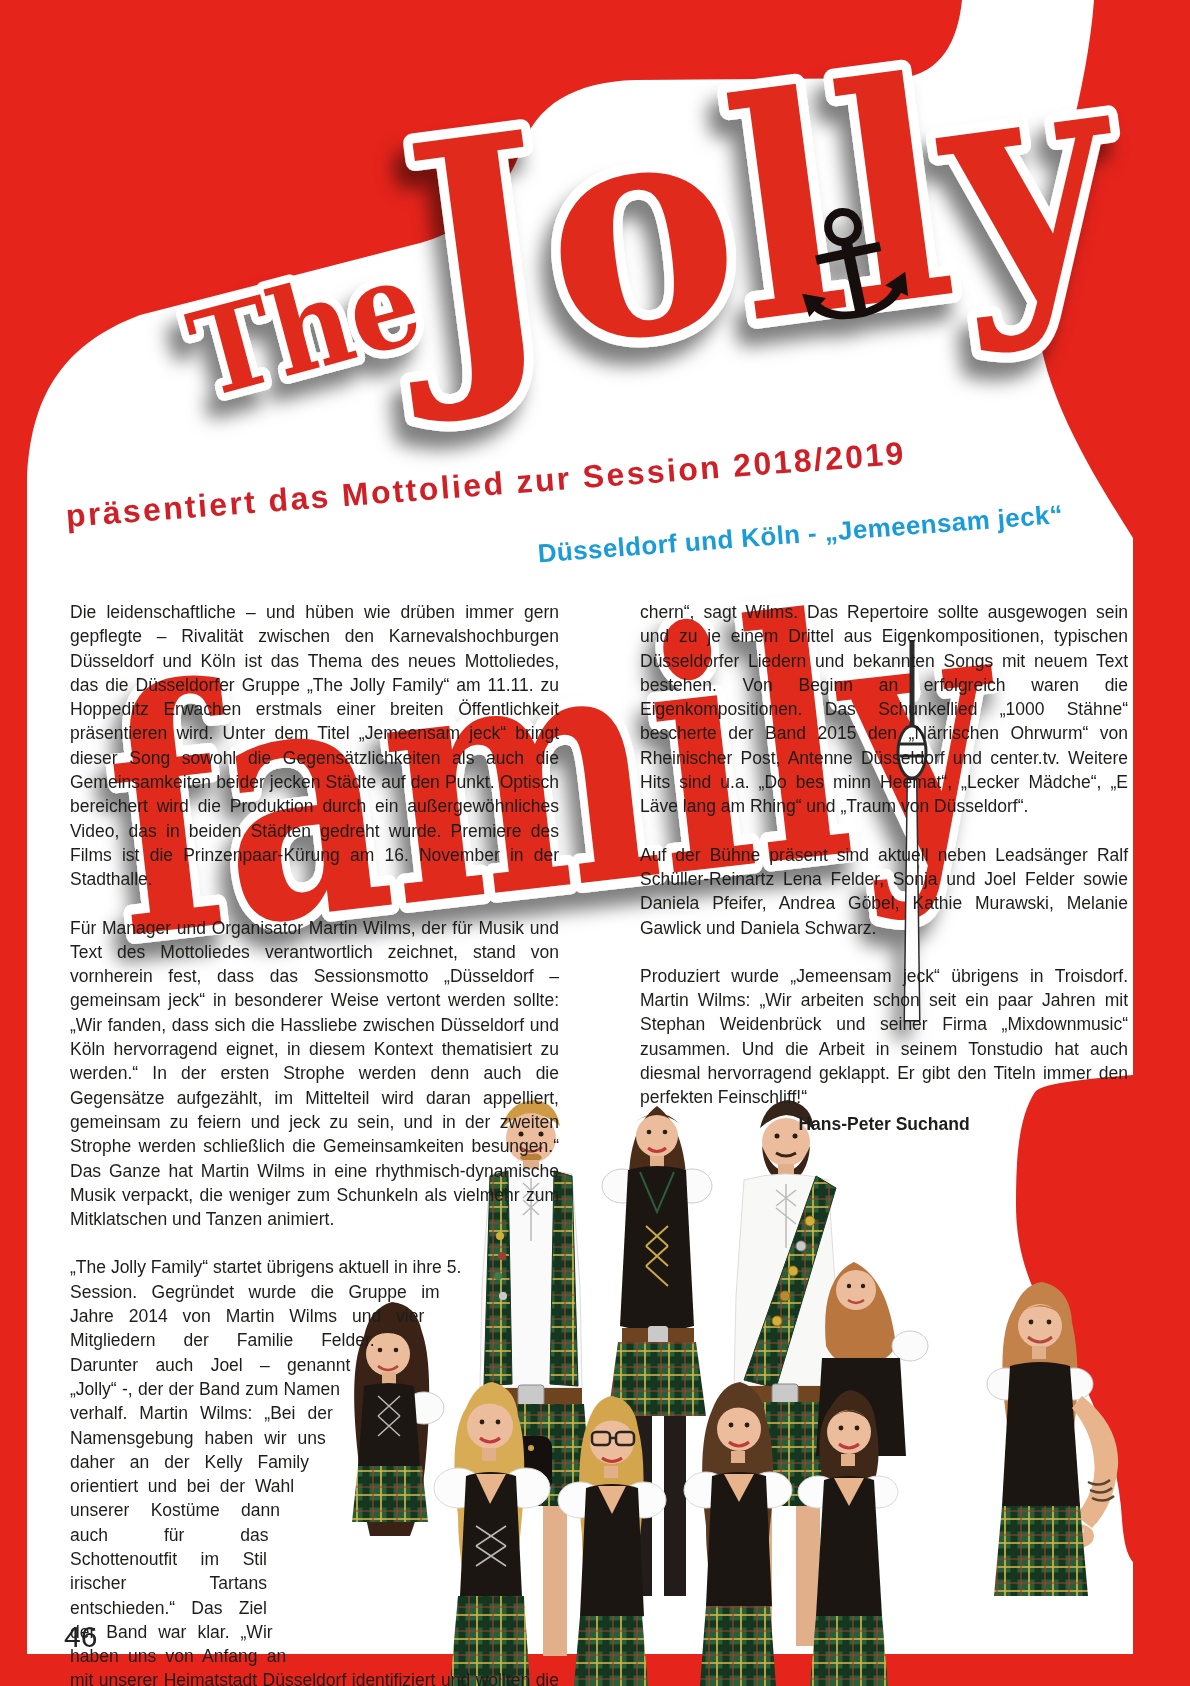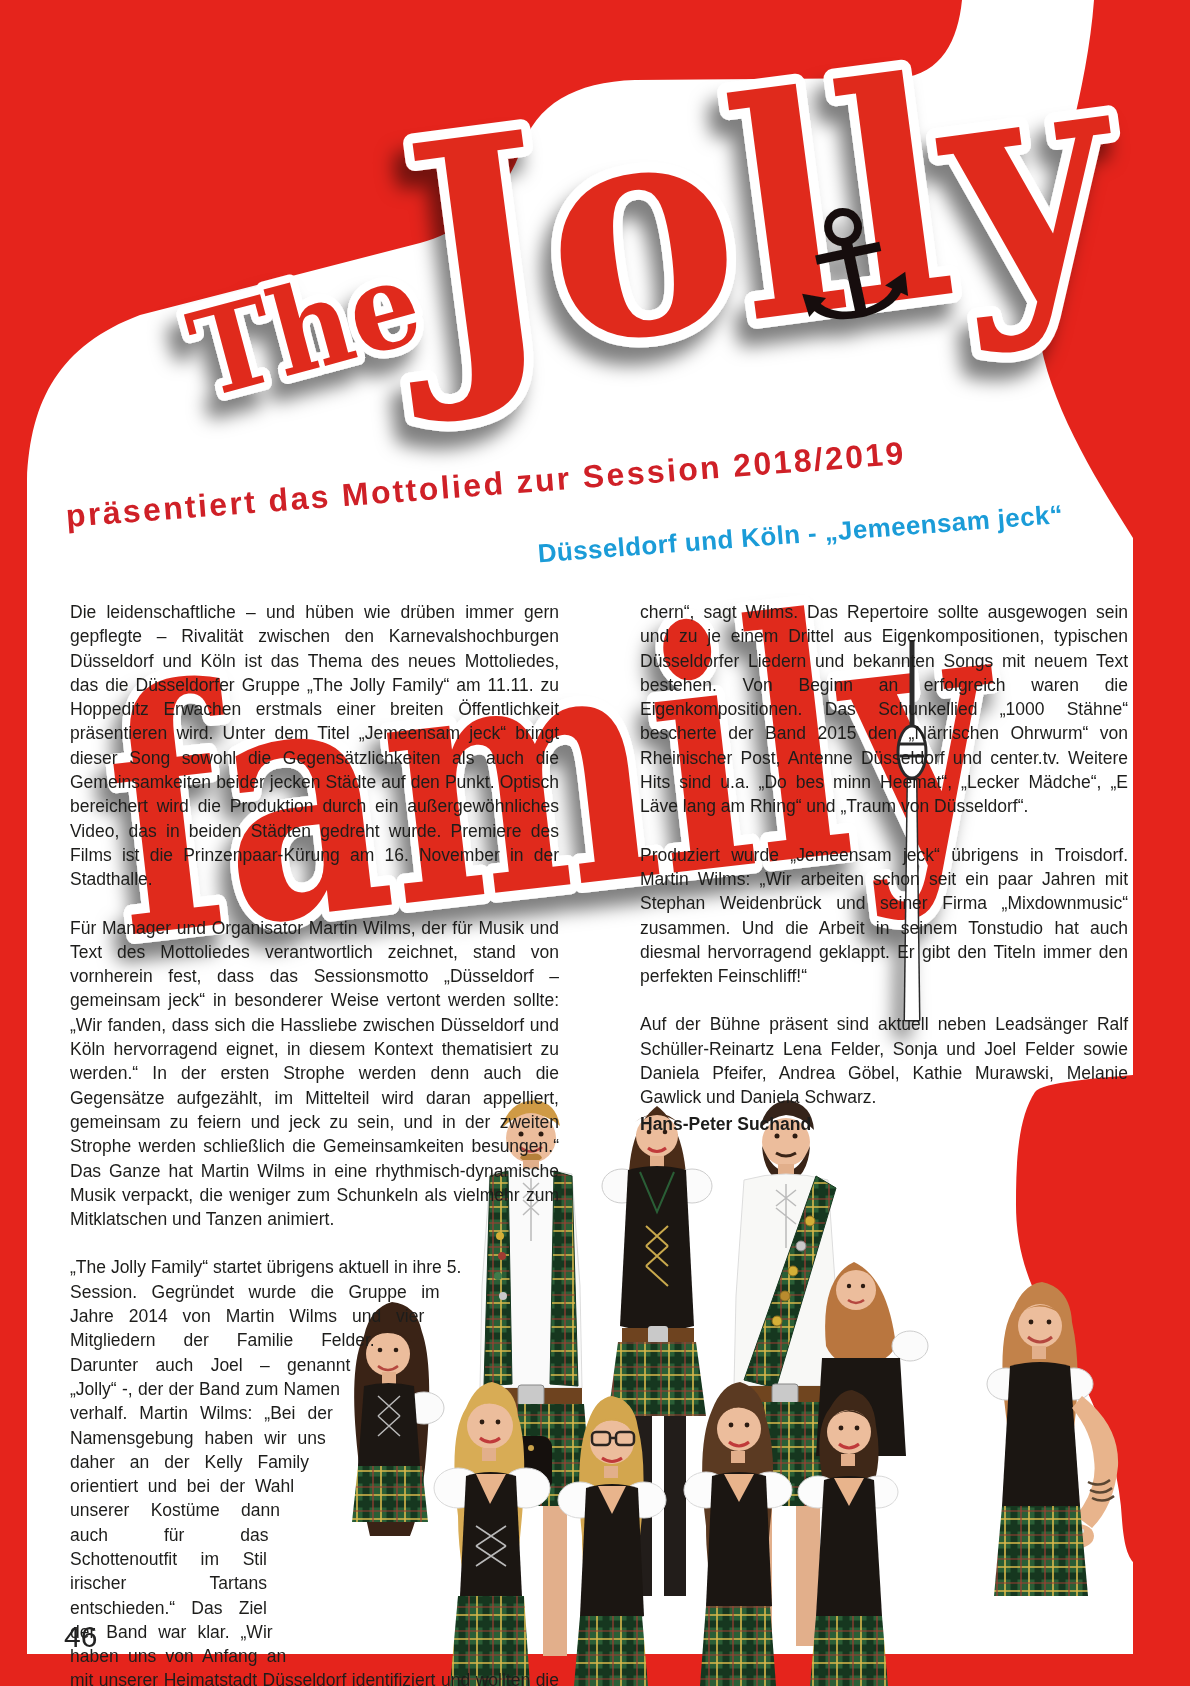--- a/index.html
+++ b/index.html
@@ -14,21 +14,21 @@
             font-size:32px;font-weight:bold;letter-spacing:2.4px;color:#cf2027;
             transform:rotate(-4.3deg);transform-origin:0 50%;white-space:nowrap;}
   .subheadline{position:absolute;left:483px;top:499px;width:580px;z-index:3;
             font-size:26px;font-weight:bold;letter-spacing:0.4px;color:#1b9cd8;
             text-align:right;transform:rotate(-4.3deg);transform-origin:100% 50%;white-space:nowrap;}
   .col{position:absolute;top:600px;z-index:4;font-size:17.5px;line-height:24.3px;
        text-align:justify;}
   .col p{margin:0 0 24px 0;}
   .col-left{left:70px;width:489px;}
   .col-right{left:640px;width:488px;}
-  .byline{font-weight:bold;text-align:left;margin-top:-22px;}
+  .byline{font-weight:bold;text-align:center;margin-top:-22px;}
   .photo-spacer{float:right;width:292px;height:392px;shape-margin:6px;
      shape-outside:polygon(292px 0,235px 0,199px 28px,175px 55px,160px 80px,105px 105px,
        84px 130px,72px 170px,62px 205px,40px 230px,28px 255px,12px 280px,3px 305px,
        0 330px,10px 360px,24px 385px,40px 392px,292px 392px);}
   .photo{position:absolute;left:330px;top:1036px;z-index:3;}
   .page-number{position:absolute;left:64px;top:1620px;z-index:4;font-size:30px;color:#222;}
 </style>
 </head>
 <body>
 
@@ -81,22 +81,22 @@
   <div class="subheadline">Düsseldorf und Köln - „Jemeensam jeck“</div>
 
   <div class="col col-left">
     <p>Die leidenschaftliche – und hüben wie drüben immer gern gepflegte – Rivalität zwischen den Karnevalshochburgen Düsseldorf und Köln ist das Thema des neues Mottoliedes, das die Düsseldorfer Gruppe „The Jolly Family“ am 11.11. zu Hoppeditz Erwachen erstmals einer breiten Öffentlichkeit präsentieren wird. Unter dem Titel „Jemeensam jeck“ bringt dieser Song sowohl die Gegensätzlichkeiten als auch die Gemeinsamkeiten beider jecken Städte auf den Punkt. Optisch bereichert wird die Produktion durch ein außergewöhnliches Video, das in beiden Städten gedreht wurde. Premiere des Films ist die Prinzenpaar-Kürung am 16. November in der Stadthalle.</p>
     <p>Für Manager und Organisator Martin Wilms, der für Musik und Text des Mottoliedes verantwortlich zeichnet, stand von vornherein fest, dass das Sessionsmotto „Düsseldorf – gemeinsam jeck“ in besonderer Weise vertont werden sollte: „Wir fanden, dass sich die Hassliebe zwischen Düsseldorf und Köln hervorragend eignet, in diesem Kontext thematisiert zu werden.“ In der ersten Strophe werden denn auch die Gegensätze aufgezählt, im Mittelteil wird daran appelliert, gemeinsam zu feiern und jeck zu sein, und in der zweiten Strophe werden schließlich die Gemeinsamkeiten besungen.“ Das Ganze hat Martin Wilms in eine rhythmisch-dynamische Musik verpackt, die weniger zum Schunkeln als vielmehr zum Mitklatschen und Tanzen animiert.</p>
     <p><span class="photo-spacer"></span><span>„The Jolly Family“ startet übrigens aktuell in ihre 5. Session. Gegründet wurde die Gruppe im Jahre 2014 von Martin Wilms und vier Mitgliedern der Familie Felder. Darunter auch Joel – genannt „Jolly“ -, der der Band zum Namen verhalf. Martin Wilms: „Bei der Namensgebung haben wir uns daher an der Kelly Family orientiert und bei der Wahl unserer Kostüme dann auch für das Schottenoutfit im Stil irischer Tartans entschieden.“ Das Ziel der Band war klar. „Wir haben uns von Anfang an mit unserer Heimatstadt Düsseldorf identifiziert und wollten die heimische Musikszene berei-</span></p>
   </div>
 
   <div class="col col-right">
     <p>chern“, sagt Wilms. Das Repertoire sollte ausgewogen sein und zu je einem Drittel aus Eigenkompositionen, typischen Düsseldorfer Liedern und bekannten Songs mit neuem Text bestehen. Von Beginn an erfolgreich waren die Eigenkompositionen. Das Schunkellied „1000 Stähne“ bescherte der Band 2015 den „Närrischen Ohrwurm“ von Rheinischer Post, Antenne Düsseldorf und center.tv. Weitere Hits sind u.a. „Do bes minn Heemat“, „Lecker Mädche“, „E Läve lang am Rhing“ und „Traum von Düsseldorf“.</p>
+    <p>Auf der Bühne präsent sind aktuell neben Leadsänger Ralf Schüller-Reinartz Lena Felder, Sonja und Joel Felder sowie Daniela Pfeifer, Andrea Göbel, Kathie Murawski, Melanie Gawlick und Daniela Schwarz.</p>
     <p>Produziert wurde „Jemeensam jeck“ übrigens in Troisdorf. Martin Wilms: „Wir arbeiten schon seit ein paar Jahren mit Stephan Weidenbrück und seiner Firma „Mixdownmusic“ zusammen. Und die Arbeit in seinem Tonstudio hat auch diesmal hervorragend geklappt. Er gibt den Titeln immer den perfekten Feinschliff!“</p>
-    <p>Auf der Bühne präsent sind aktuell neben Leadsänger Ralf Schüller-Reinartz Lena Felder, Sonja und Joel Felder sowie Daniela Pfeifer, Andrea Göbel, Kathie Murawski, Melanie Gawlick und Daniela Schwarz.</p>
     <div class="byline">Hans-Peter Suchand</div>
   </div>
 
   <svg class="photo" width="810" height="650" viewBox="0 0 810 650">
     <defs>
       <pattern id="tartan" width="24" height="24" patternUnits="userSpaceOnUse">
         <rect width="24" height="24" fill="#2a5e36"></rect>
         <path d="M0 12 H24 M12 0 V24" stroke="#16371f" stroke-width="7"></path>
         <path d="M0 3 H24 M3 0 V24" stroke="#d9b84a" stroke-width="1.6"></path>
         <path d="M0 19 H24 M19 0 V24" stroke="#a03c32" stroke-width="1.2"></path>

